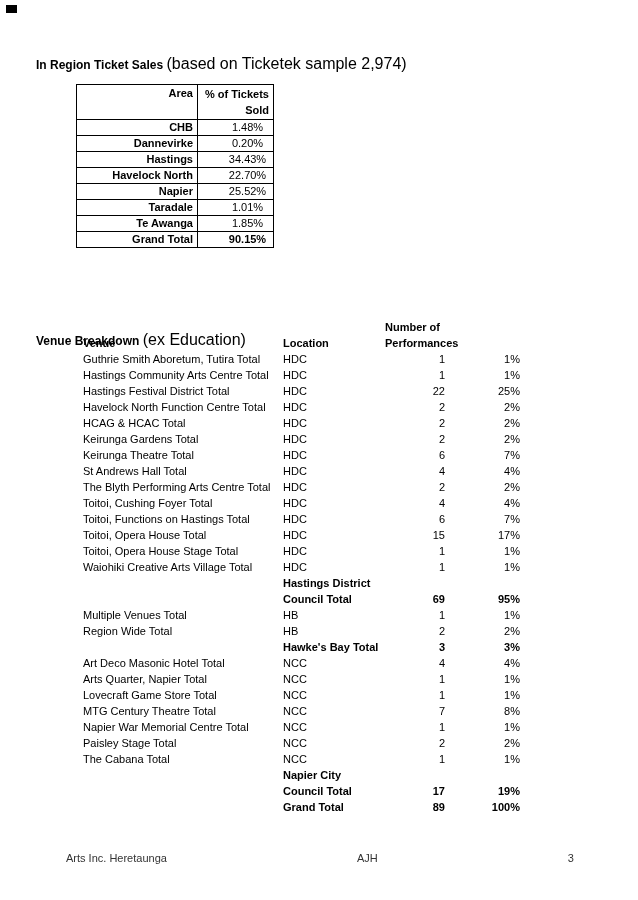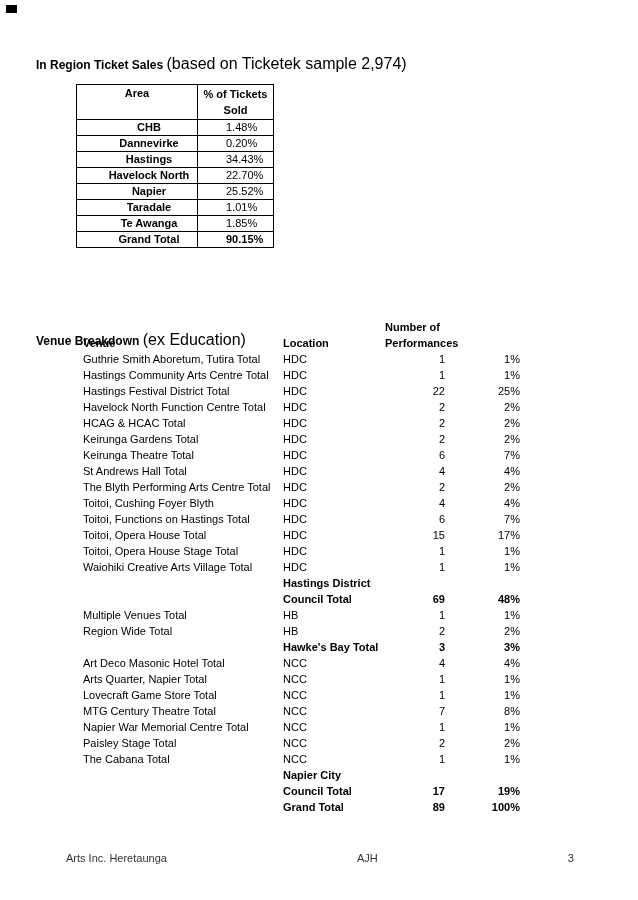--- a/index.html
+++ b/index.html
@@ -23,27 +23,27 @@
 
   
   .t1{
     position:absolute;left:76px;top:84px;width:197px;
     border-collapse:collapse;table-layout:fixed;
   }
   .t1 col.c1{width:121px;}
   .t1 col.c2{width:76px;}
   .t1 th,.t1 td{
     border:1px solid #000000;
-    font-size:11px;padding:1px 4px;text-align:center;vertical-align:top;
+    font-size:11px;padding:1px 4px;text-align:right;vertical-align:top;
     overflow:hidden;
   }
   .t1 th{font-weight:bold;line-height:14px;height:29px;}
   .t1 td{line-height:13px;height:13px;white-space:nowrap;padding-left:28px;}
   .t1 td.area-cell{font-weight:bold;}
-  .t1 td.value-cell{text-align:left;font-weight:normal;}
+  .t1 td.value-cell{text-align:center;font-weight:normal;}
   .t1 tr.total-row td{font-weight:bold;}
 
   
   .t2{
     position:absolute;left:83px;top:319px;width:437px;
     border-collapse:collapse;table-layout:fixed;
   }
   .t2 col.vc1{width:200px;}
   .t2 col.vc2{width:102px;}
   .t2 col.vc3{width:60px;}
@@ -218,21 +218,21 @@
         </tr>
         <tr>
           <td class="venue">The Blyth Performing Arts Centre Total</td>
           <td class="loc">
             <div class="loc-line">HDC</div>
           </td>
           <td class="num">2</td>
           <td class="pct">2%</td>
         </tr>
         <tr>
-          <td class="venue">Toitoi, Cushing Foyer Blyth</td>
+          <td class="venue">Toitoi, Cushing Foyer Total</td>
           <td class="loc">
             <div class="loc-line">HDC</div>
           </td>
           <td class="num">4</td>
           <td class="pct">4%</td>
         </tr>
         <tr>
           <td class="venue">Toitoi, Functions on Hastings Total</td>
           <td class="loc">
             <div class="loc-line">HDC</div>
@@ -264,21 +264,21 @@
           <td class="num">1</td>
           <td class="pct">1%</td>
         </tr>
         <tr class="bold-row">
           <td class="venue"></td>
           <td class="loc">
             <div class="loc-line">Hastings District</div>
             <div class="loc-line">Council Total</div>
           </td>
           <td class="num">69</td>
-          <td class="pct">48%</td>
+          <td class="pct">95%</td>
         </tr>
         <tr>
           <td class="venue">Multiple Venues Total</td>
           <td class="loc">
             <div class="loc-line">HB</div>
           </td>
           <td class="num">1</td>
           <td class="pct">1%</td>
         </tr>
         <tr>

